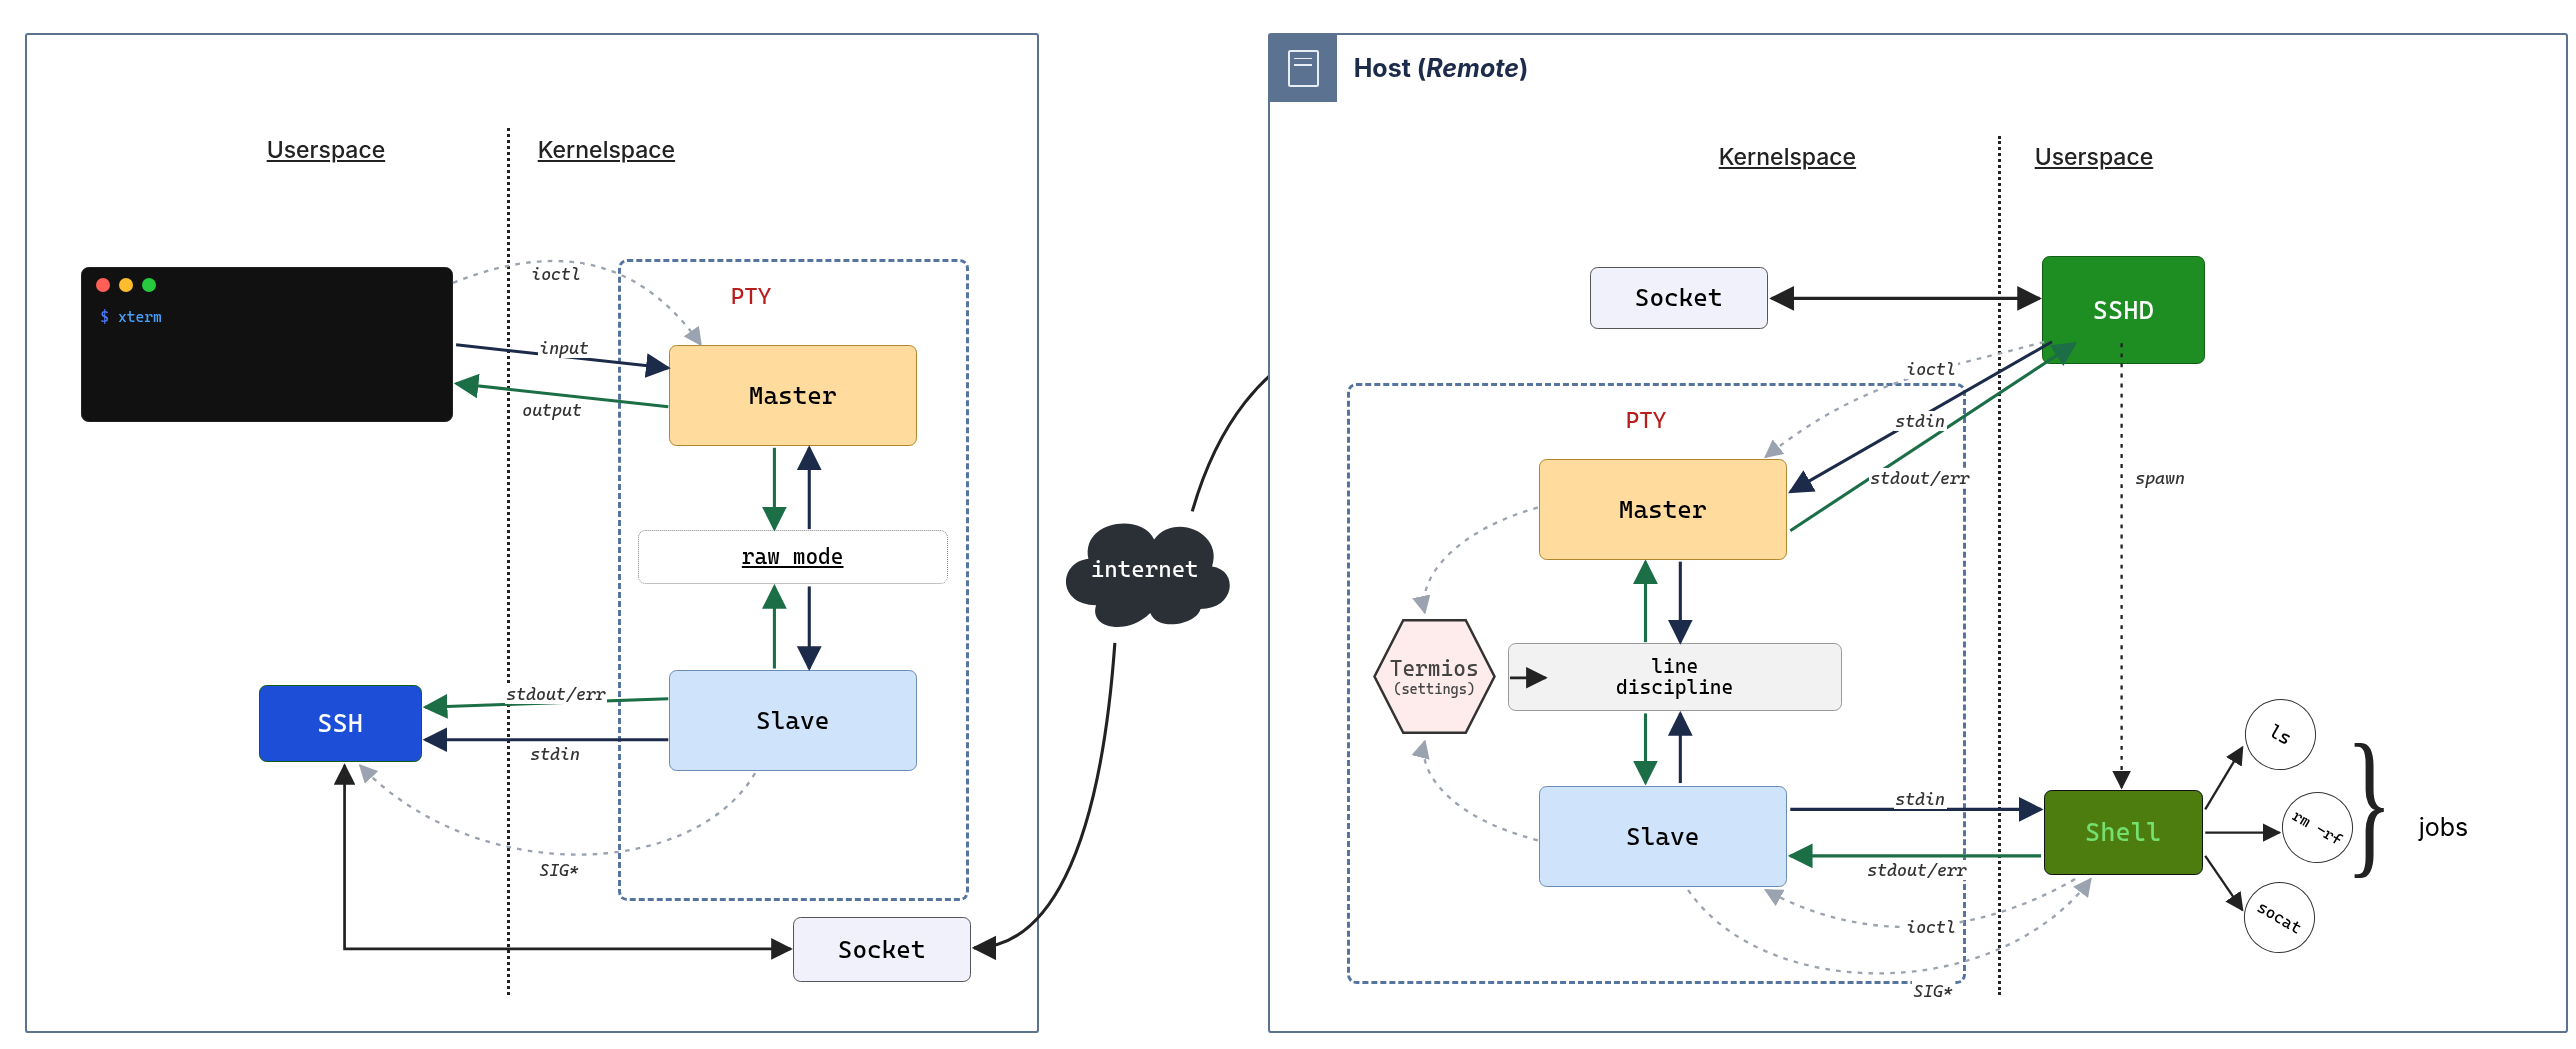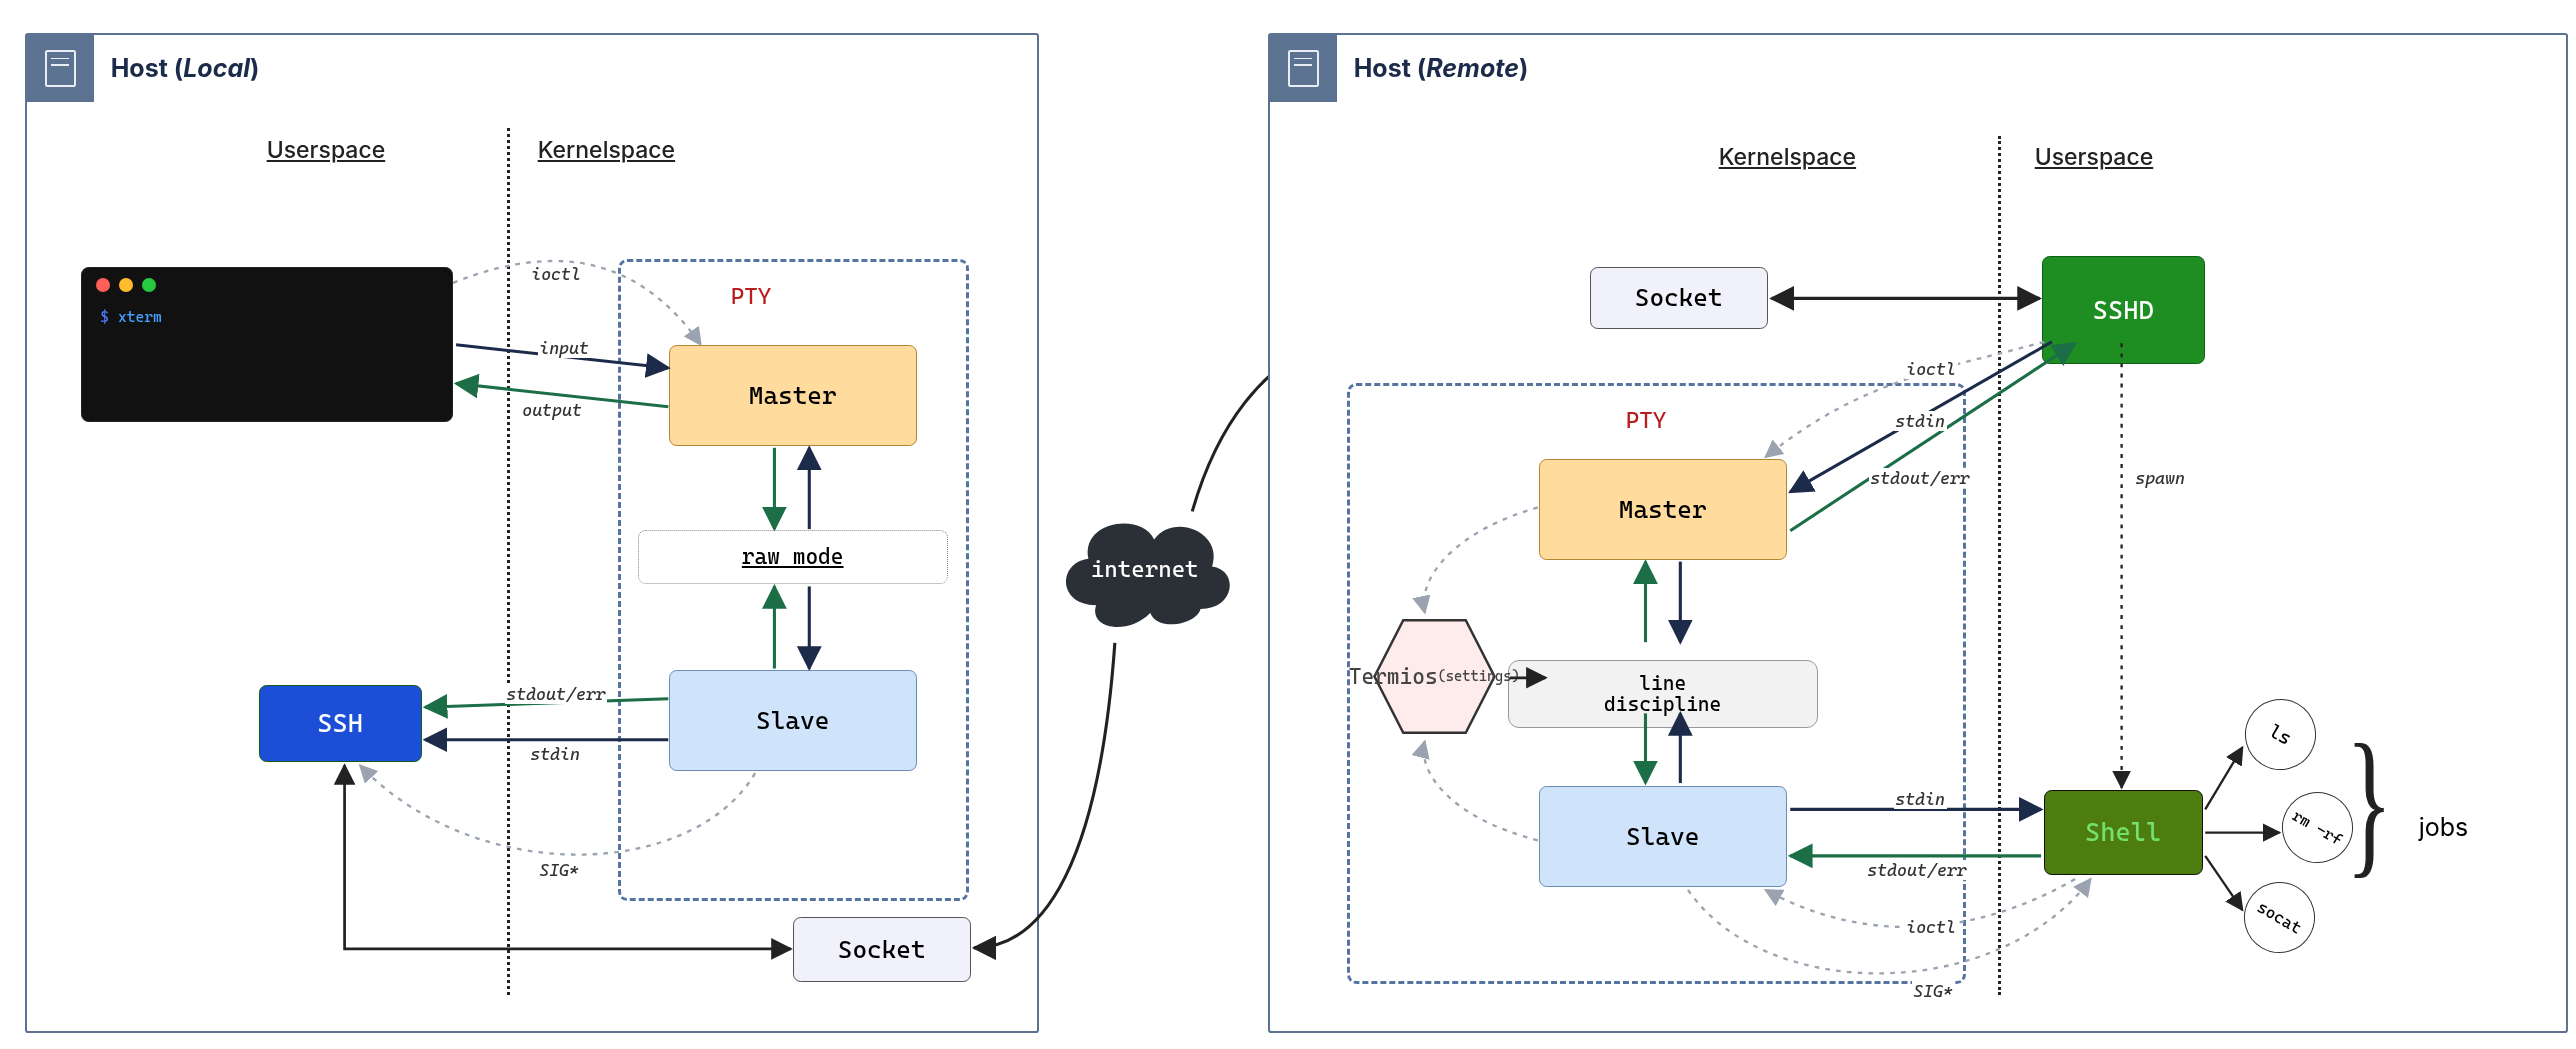--- a/index.html
+++ b/index.html
@@ -100,21 +100,21 @@
     position:absolute;
     border:3.1px dashed #5574a0;
     border-radius:9.3px;
   }
   .pty-label { position:absolute; color:#b91c1c; font-size:23px; }
 
   .termios-hex {
     position:absolute;
     width:147px; height:125px;
     display:flex; align-items:center; justify-content:center;
-    text-align:center;
+    flex-direction:column; text-align:center;
     color:#444; font-size:21.7px;
   }
   .termios-hex svg { position:absolute; inset:0; width:100%; height:100%; }
   .termios-hex .sub { font-size:14px; }
 
   .cloud {
     position:absolute;
     width:178px; height:132px;
     color:#fff;
     display:flex; align-items:center; justify-content:center;
@@ -165,28 +165,20 @@
       <marker id="ah-gray" viewBox="0 0 10 10" refX="9" refY="5" markerWidth="8" markerHeight="8" orient="auto-start-reverse">
         <path d="M0,0 L10,5 L0,10 Z" fill="#9aa3af"></path>
       </marker>
       <marker id="ah-black" viewBox="0 0 10 10" refX="9" refY="5" markerWidth="8" markerHeight="8" orient="auto-start-reverse">
         <path d="M0,0 L10,5 L0,10 Z" fill="#222"></path>
       </marker>
     </defs>
   </svg>
 
   <div class="host-box" style="left:17px; top:25px; width:1014px; height:1000px;">
-    <div class="host-header">
-      <div class="host-icon-wrap">
-          <div class="host-icon"></div>
-        </div>
-      <div class="host-title">
-        <span>Host (</span><em>Local</em><span>)</span>
-      </div>
-    </div>
 
     <div class="section-label" style="left:240px; top:101px;">Userspace</div>
     <div class="section-label" style="left:511px; top:101px;">Kernelspace</div>
     <div class="vrule vrule-l" style="left:480px; top:93px; height:867px;"></div>
 
     <div class="box xterm" style="left:54px; top:232px; width:372px; height:155px;">
       <div class="xterm-bar">
         <div class="dot r"></div>
         <div class="dot y"></div>
         <div class="dot g"></div>
@@ -263,21 +255,21 @@
     <div class="section-label" style="left:765px; top:108px;">Userspace</div>
     <div class="vrule vrule-r" style="left:728px; top:101px; height:859px;"></div>
 
     <div class="box socket" style="left:320px; top:232px; width:178px; height:62px;">Socket</div>
     <div class="box sshd" style="left:772px; top:221px; width:163px; height:108px;">SSHD</div>
 
     <div class="pty-group" style="left:77px; top:348px; width:619px; height:601px;"></div>
     <div class="pty-label" style="left:356px; top:372px;">PTY</div>
 
     <div class="box master" style="left:269px; top:424px; width:248px; height:101px;">Master</div>
-    <div class="box line-disc" style="left:238px; top:625px; width:310px; height:68px;border-radius:11px;">
+    <div class="box line-disc" style="left:238px; top:608px; width:334px; height:68px;">
       <div style="text-align:center">
         <div>line</div>
         <div>discipline</div>
       </div>
     </div>
     <div class="box slave" style="left:269px; top:751px; width:248px; height:101px;">Slave</div>
 
     <div class="termios-hex" style="left:91px; top:579px;">
       <svg viewBox="0 0 100 100">
           <polygon points="25,5 75,5 98,50 75,95 25,95 2,50" fill="#fdeceb" stroke="#333" stroke-width="2"></polygon>

